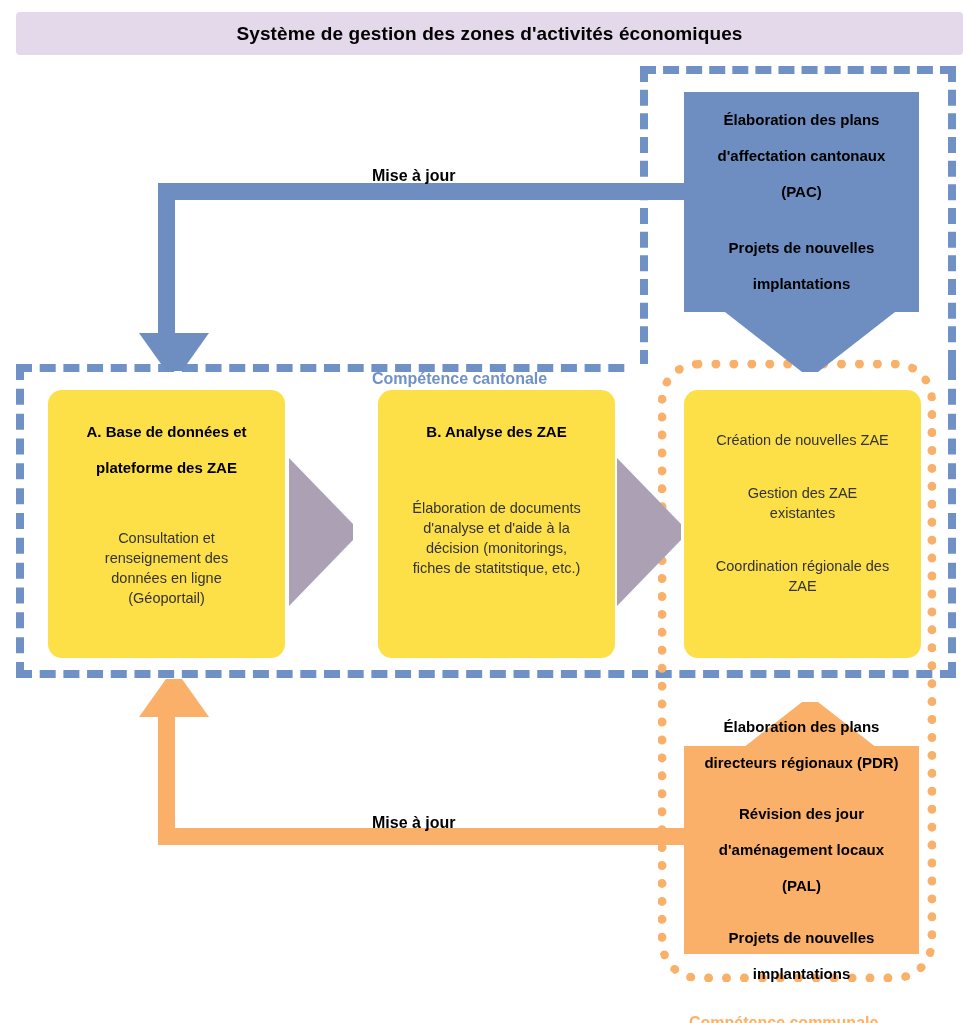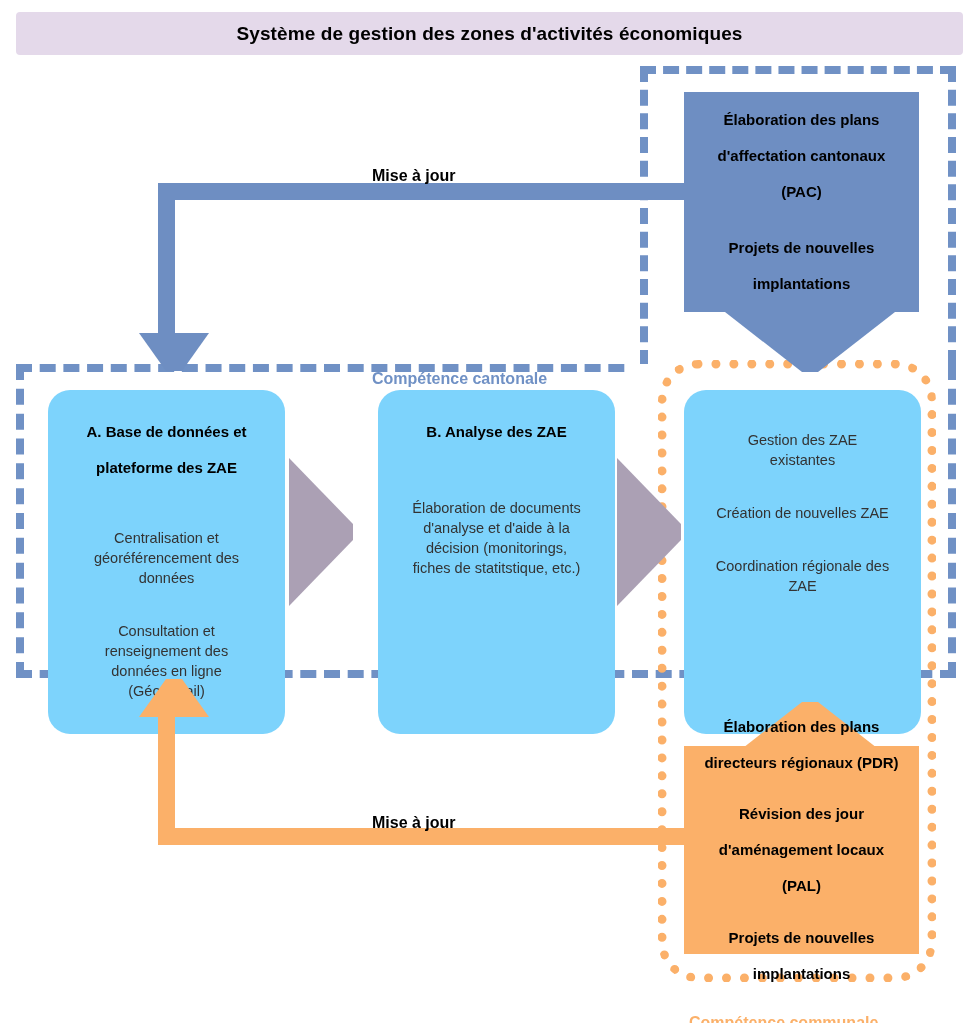--- a/index.html
+++ b/index.html
@@ -192,23 +192,23 @@
     width: 0; height: 0;
     border-left: 77px solid transparent;
     border-right: 77px solid transparent;
     border-bottom: 60px solid #fbb069;
   }
 
   
   .box-purple {
     position: absolute;
     top: 382px;
-    width: 237px; height: 344px;
-    background: #7dd3fc;
-    border-radius: 22px;
+    width: 237px; height: 268px;
+    background: #fde047;
+    border-radius: 14px;
     padding: 16px 14px;
     text-align: center;
   }
   #box-a { left: 40px; }
   #box-b { left: 370px; }
   #box-c { left: 676px; }
 
   .box-purple .heading {
     font-size: 15px; font-weight: bold; color: #000;
     line-height: 1.34;
@@ -263,38 +263,37 @@
   <div class="fb-blue-v"></div>
   <div class="fb-blue-head"></div>
   <div class="label-maj-top">Mise à jour</div>
 
   <div class="box-purple" id="box-a">
     <div class="heading">
       <div>A. Base de données et</div>
       <div>plateforme des ZAE</div>
     </div>
     <div class="body-block">
-      <div class="body-line">Centralisation et géoréférencement des données</div>
       <div class="body-line">Consultation et renseignement des données en ligne (Géoportail)</div>
     </div>
   </div>
 
   <div class="box-purple" id="box-b">
     <div class="heading">
       <div>B. Analyse des ZAE</div>
     </div>
     <div class="body-block">
       <div class="body-line">Élaboration de documents d'analyse et d'aide à la décision (monitorings, fiches de statitstique, etc.)</div>
     </div>
   </div>
 
   <div class="box-purple" id="box-c">
     <div class="body-block">
+      <div class="body-line">Création de nouvelles ZAE</div>
       <div class="body-line">Gestion des ZAE existantes</div>
-      <div class="body-line">Création de nouvelles ZAE</div>
       <div class="body-line">Coordination régionale des ZAE</div>
     </div>
   </div>
 
   <div class="chev" id="chev-1"></div>
   <div class="chev" id="chev-2"></div>
 
   <div class="arrow-orange-up"></div>
 
   <div class="box-orange">

